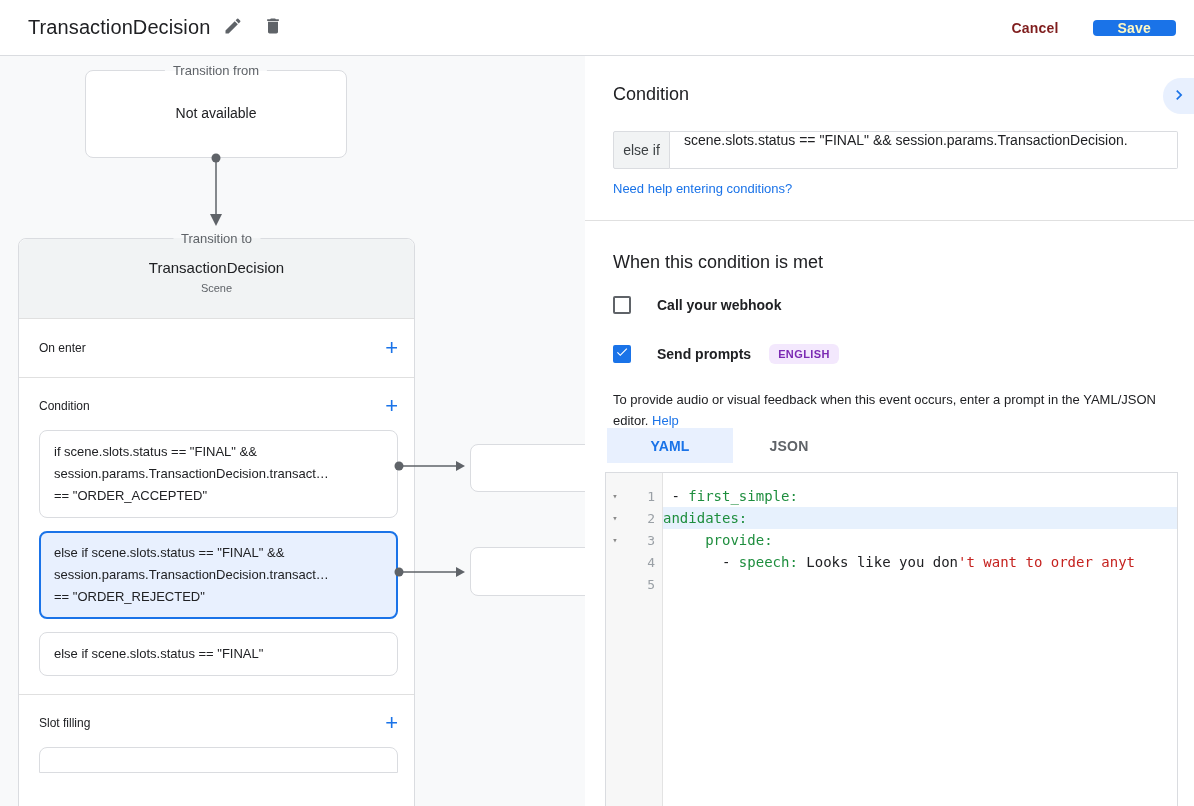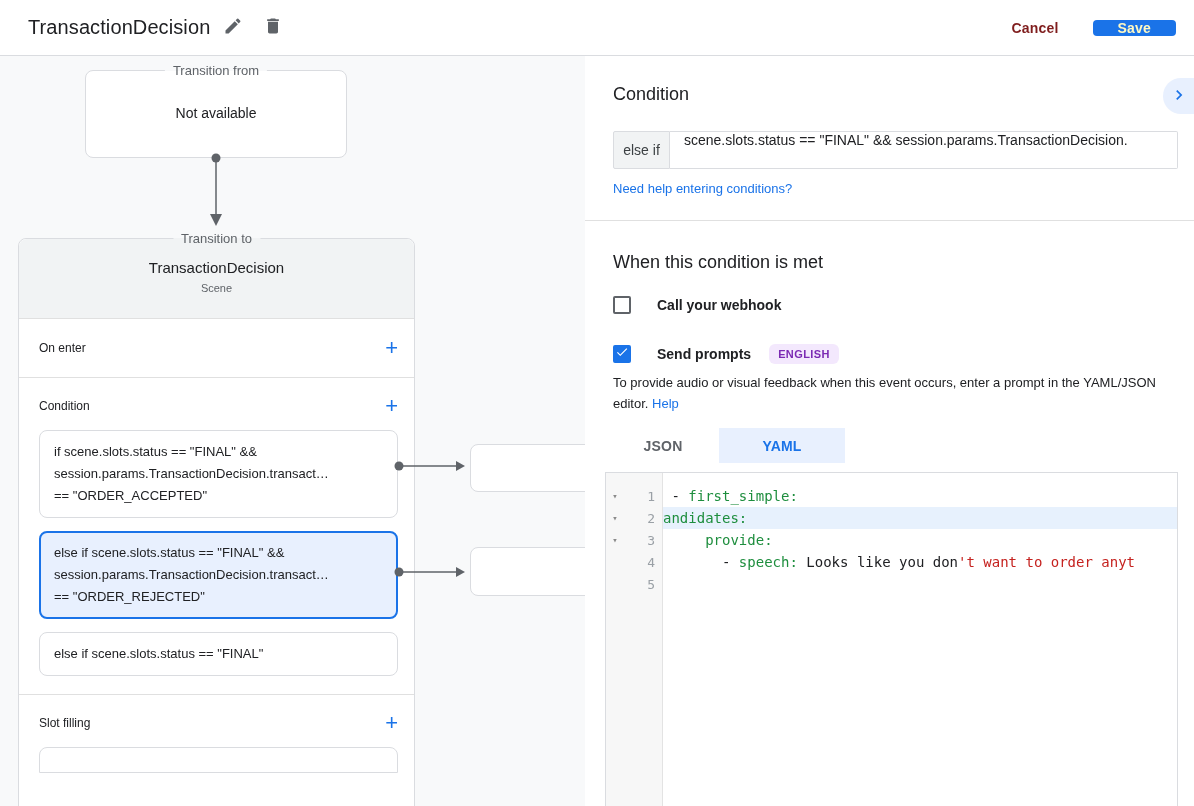--- a/index.html
+++ b/index.html
@@ -91,21 +91,21 @@
   .check-row { position:absolute; left:28px; display:flex; align-items:center; }
   .row-webhook { top:240px; }
   .row-prompts { top:288px; }
   .checkbox { width:18px; height:18px; border:2px solid #5f6368; border-radius:2px; background:#fff;
               cursor:pointer; flex:none; }
   .checkbox.checked { border-color:#1a73e8; background:#1a73e8; display:flex; align-items:center; justify-content:center; }
   .check-label { margin-left:26px; font-size:14px; font-weight:bold; color:#202124; }
   .lang-badge { margin-left:18px; background:#f3e8fd; color:#7b2ab3; font-size:11px; font-weight:bold;
                 letter-spacing:.4px; padding:4px 9px; border-radius:6px; }
 
-  .helper { position:absolute; left:28px; top:316px; width:558px; font-size:13px; color:#202124;
+  .helper { position:absolute; left:28px; top:333px; width:558px; font-size:13px; color:#202124;
             line-height:21px; }
 
   .tabs { position:absolute; left:22px; top:372px; display:flex; }
   .tab { width:126px; height:35px; display:flex; align-items:center; justify-content:center;
          font-size:14px; font-weight:bold; color:#5f6368; cursor:pointer; letter-spacing:.2px; }
   .tab.active { background:#e8f0fe; color:#1a73e8; }
   .tab.json { width:112px; }
 
   
   .editor { position:absolute; left:20px; right:16px; top:416px; height:400px;
@@ -246,22 +246,22 @@
               <path fill="#fff" d="M9 16.17L4.83 12l-1.42 1.41L9 19 21 7l-1.41-1.41z"></path>
             </svg></span>
       </div>
       <span class="check-label">Send prompts</span>
       <span class="lang-badge">ENGLISH</span>
     </div>
 
     <div class="helper"><span>To provide audio or visual feedback when this event occurs, enter a prompt in the YAML/JSON editor.</span> <a class="link">Help</a></div>
 
     <div class="tabs">
+      <div class="tab active">YAML</div>
       <div class="tab json">JSON</div>
-      <div class="tab active">YAML</div>
     </div>
 
     <div class="editor">
       <div class="gutter" id="gutter">
           <div class="gutter-row">
             <span class="fold">▾</span>
             <span class="lnum">1</span>
           </div>
           <div class="gutter-row">
             <span class="fold">▾</span>

